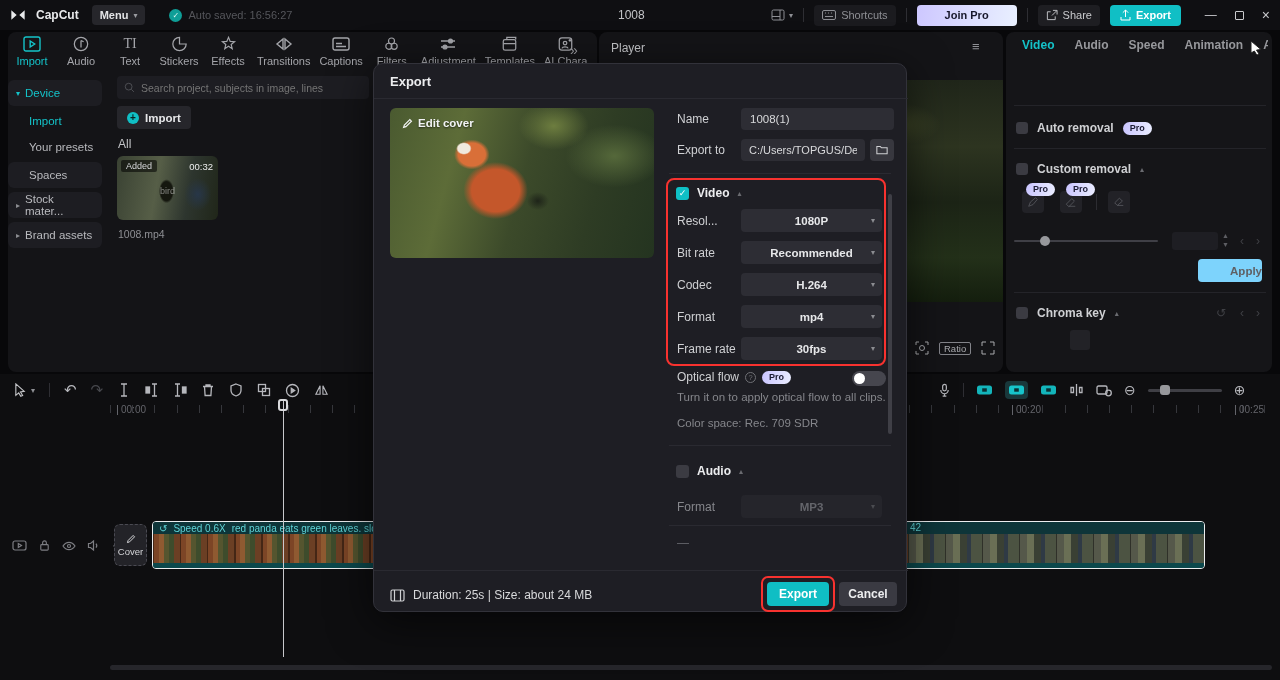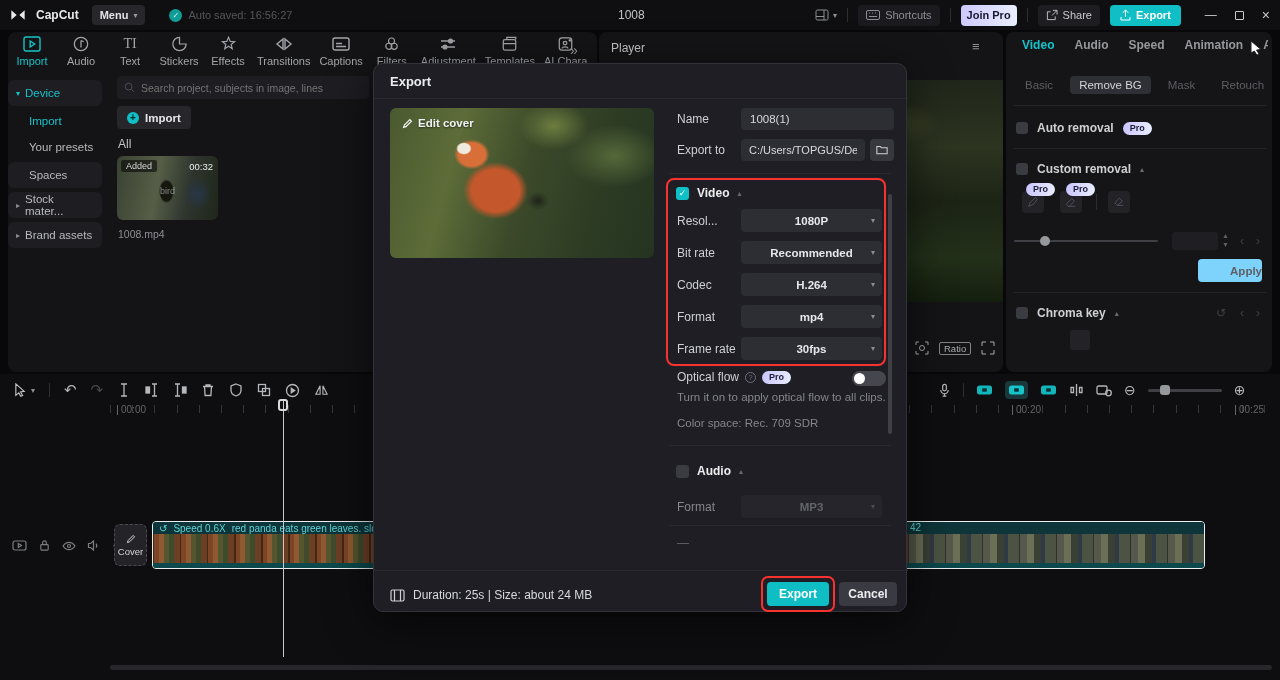--- a/index.html
+++ b/index.html
@@ -65,21 +65,21 @@
       </span>
       <div class="sep"></div>
       <div class="flex" style="gap:5px;color:#8e8f94;background:#1b1b1f;border-radius:4px;height:21px;padding:0 8px">
         <svg width="14" height="10" viewBox="0 0 14 10" fill="none" stroke="#8e8f94">
             <rect x=".5" y=".5" width="13" height="9" rx="1.5"></rect>
             <path d="M3 3h1M6 3h1M9 3h1M3 6.5h8"></path>
           </svg>
         <span style="font-size:11px">Shortcuts</span>
       </div>
       <div class="sep"></div>
-      <div class="flex" style="background:linear-gradient(100deg,#cdc7ff,#e9f0ff);color:#17172b;font-weight:bold;font-size:11px;height:21px;padding:0 6px;border-radius:4px">
+      <div class="flex" style="background:linear-gradient(100deg,#cdc7ff,#e9f0ff);color:#17172b;font-weight:bold;font-size:11px;height:21px;padding:0 28px;border-radius:4px">
           <span>Join Pro</span>
         </div>
       <div class="sep"></div>
       <div class="flex" style="gap:5px;background:#1e1e22;border-radius:4px;height:21px;padding:0 8px">
         <svg width="12" height="12" viewBox="0 0 13 13" fill="none" stroke="#c9cacd">
             <path d="M5 3H1.5v8.5H10V8M7.5 1.5H12V6M11.5 2L6.5 7"></path>
           </svg>
         <span style="font-size:11px;color:#c9cacd">Share</span>
       </div>
       <div class="flex" style="gap:5px;background:#10bfc5;border-radius:4px;height:21px;padding:0 10px">
@@ -240,26 +240,20 @@
   <div class="abs flex" style="left:1022px;top:38px;width:246px;gap:20px;overflow:hidden;white-space:nowrap">
     <span class="teal" style="font-weight:bold">Video</span>
     <span style="color:#97989c;font-weight:bold">Audio</span>
     <span style="color:#97989c;font-weight:bold">Speed</span>
     <span style="color:#97989c;font-weight:bold">Animation</span>
     <span style="color:#97989c;font-weight:bold">Adjust</span>
   </div>
   <svg class="abs" style="left:1250px;top:40px;z-index:40" width="13" height="15" viewBox="0 0 13 15">
       <path d="M1 1l10 8.5-4.5.6 2.6 4-2.3 1-2.4-4L1 13z" fill="#fff" stroke="#222" stroke-width="1"></path>
     </svg>
-  <div class="abs flex" style="left:1016px;top:76px;gap:8px;font-size:11.5px">
-    <span class="dim" style="padding:3px 9px">Basic</span>
-    <span style="background:#2f2f36;border-radius:4px;padding:3px 9px;color:#d3d4d7">Remove BG</span>
-    <span class="dim" style="padding:3px 9px">Mask</span>
-    <span class="dim" style="padding:3px 9px">Retouch</span>
-  </div>
   <div class="dvd" style="left:1014px;top:105px;width:252px;background:#242429"></div>
   <div class="abs flex" style="left:1016px;top:121px;gap:9px">
     <span class="cb off" style="width:12px;height:12px">✓</span>
     <span style="font-weight:bold;color:#cfd0d3">Auto removal</span>
     <span class="pro">Pro</span>
   </div>
   <div class="dvd" style="left:1014px;top:148px;width:252px;background:#242429"></div>
   <div class="abs flex" style="left:1016px;top:162px;gap:9px">
     <span class="cb off" style="width:12px;height:12px">✓</span>
     <span style="font-weight:bold;color:#cfd0d3">Custom removal</span>

